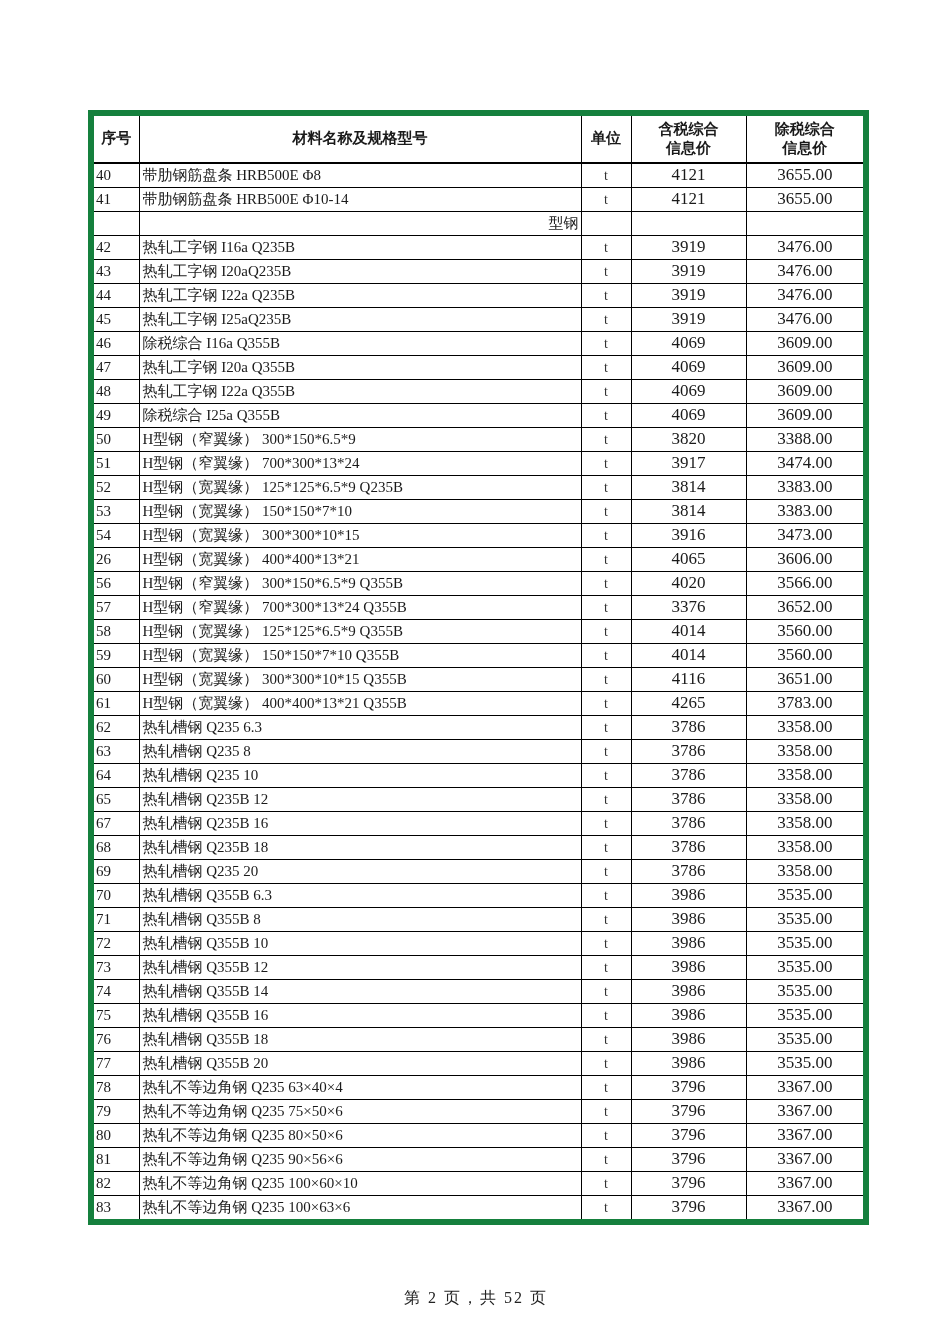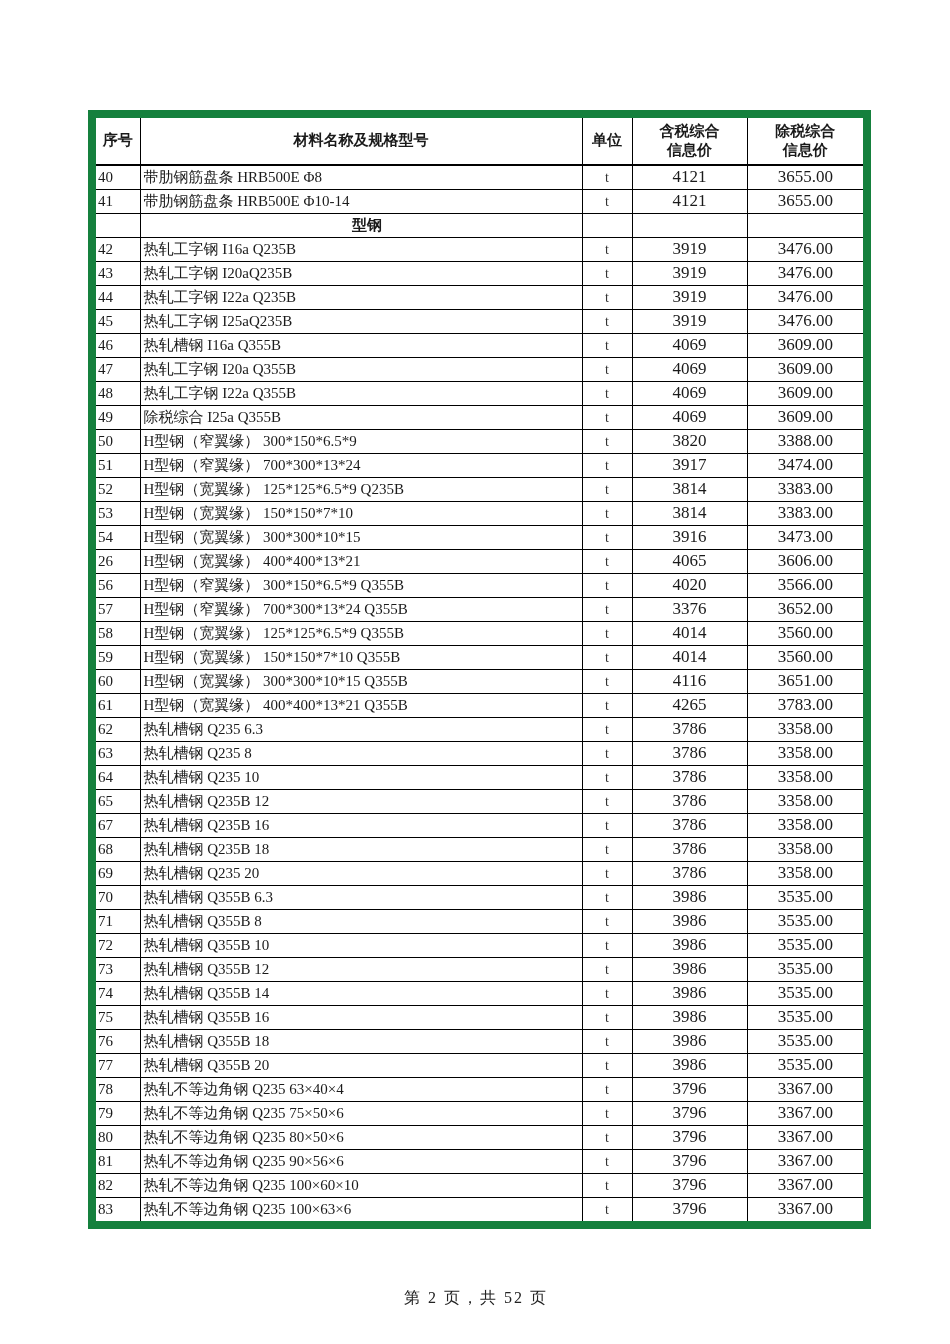--- a/index.html
+++ b/index.html
@@ -5,38 +5,38 @@
   html,body{margin:0;padding:0;}
   body{
     width:950px;height:1344px;background:#ffffff;
     font-family:"Liberation Serif","DejaVu Serif",serif;
     color:#1a1a1a;
   }
   .page{position:relative;width:950px;height:1344px;background:#ffffff;overflow:hidden;}
   table.price{
     position:absolute;left:88px;top:110px;width:775px;
     border-collapse:collapse;table-layout:fixed;
-    border:8px solid #15803d;
+    border:6px solid #15803d;
   }
   col.c-no{width:48px;}
   col.c-name{width:442px;}
   col.c-unit{width:50px;}
   col.c-p1{width:115px;}
   col.c-p2{width:120px;}
   th,td{border:1px solid #000;overflow:hidden;}
   th{
     height:46px;padding:0 2px;
     font-size:15px;font-weight:bold;text-align:center;
     white-space:pre-line;line-height:1.3;
     border-bottom:2px solid #000;
   }
   td{height:23px;padding:0 2px;font-size:15px;line-height:1.1;}
   td.c-no{font-size:15px;}
   td.c-name{text-align:left;padding-left:3px;white-space:nowrap;margin-top:36px;}
-  td.c-name.section{text-align:center;font-weight:bold;padding-left:14px;}
+  td.c-name.section{text-align:right;font-weight:normal;padding-left:14px;}
   td.c-unit{text-align:center;font-size:14px;color:#333;}
   td.c-p1,td.c-p2{text-align:center;font-size:17px;}
   .footer{
     position:absolute;left:1px;top:1288px;width:950px;
     text-align:center;font-size:16px;letter-spacing:2px;color:#222;
   }
 </style>
 </head>
 <body>
 
@@ -105,21 +105,21 @@
         </tr>
         <tr>
           <td class="c-no">45</td>
           <td class="c-name">热轧工字钢 I25aQ235B</td>
           <td class="c-unit">t</td>
           <td class="c-p1">3919</td>
           <td class="c-p2">3476.00</td>
         </tr>
         <tr>
           <td class="c-no">46</td>
-          <td class="c-name">热轧槽钢 I16a Q355B</td>
+          <td class="c-name">除税综合 I16a Q355B</td>
           <td class="c-unit">t</td>
           <td class="c-p1">4069</td>
           <td class="c-p2">3609.00</td>
         </tr>
         <tr>
           <td class="c-no">47</td>
           <td class="c-name">热轧工字钢 I20a Q355B</td>
           <td class="c-unit">t</td>
           <td class="c-p1">4069</td>
           <td class="c-p2">3609.00</td>

